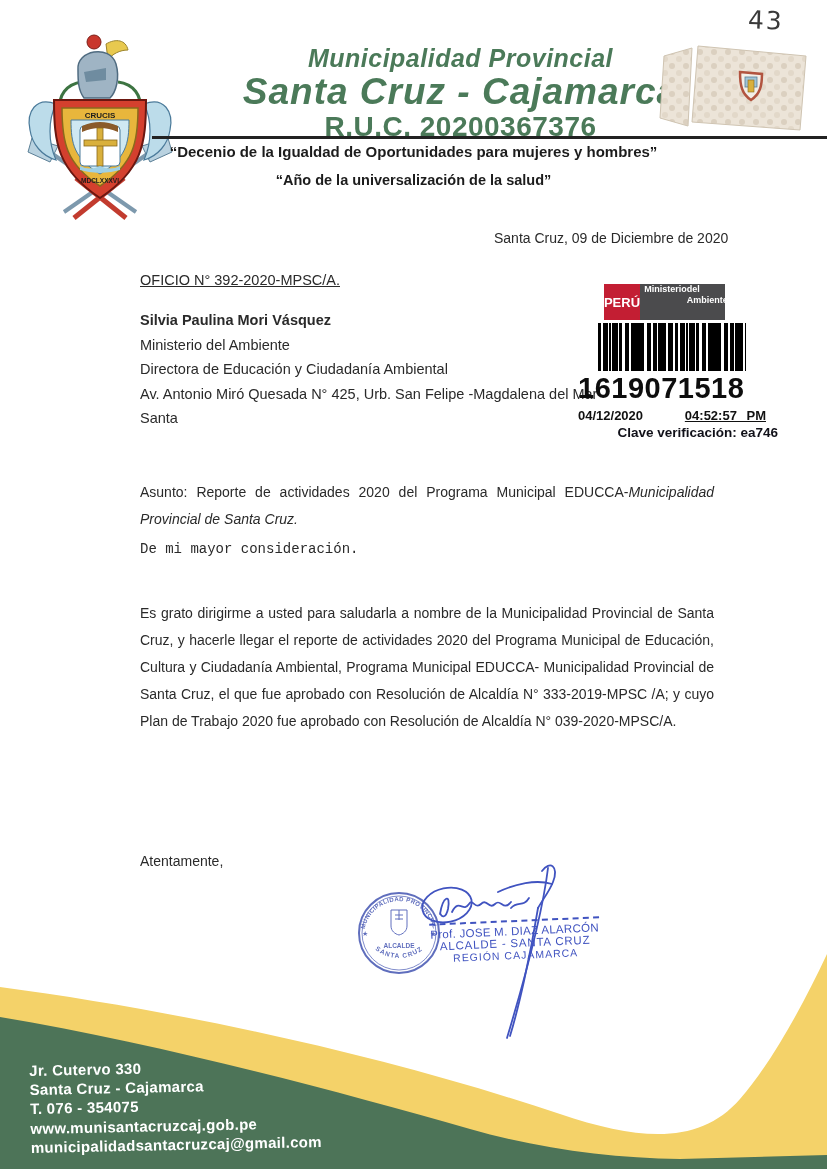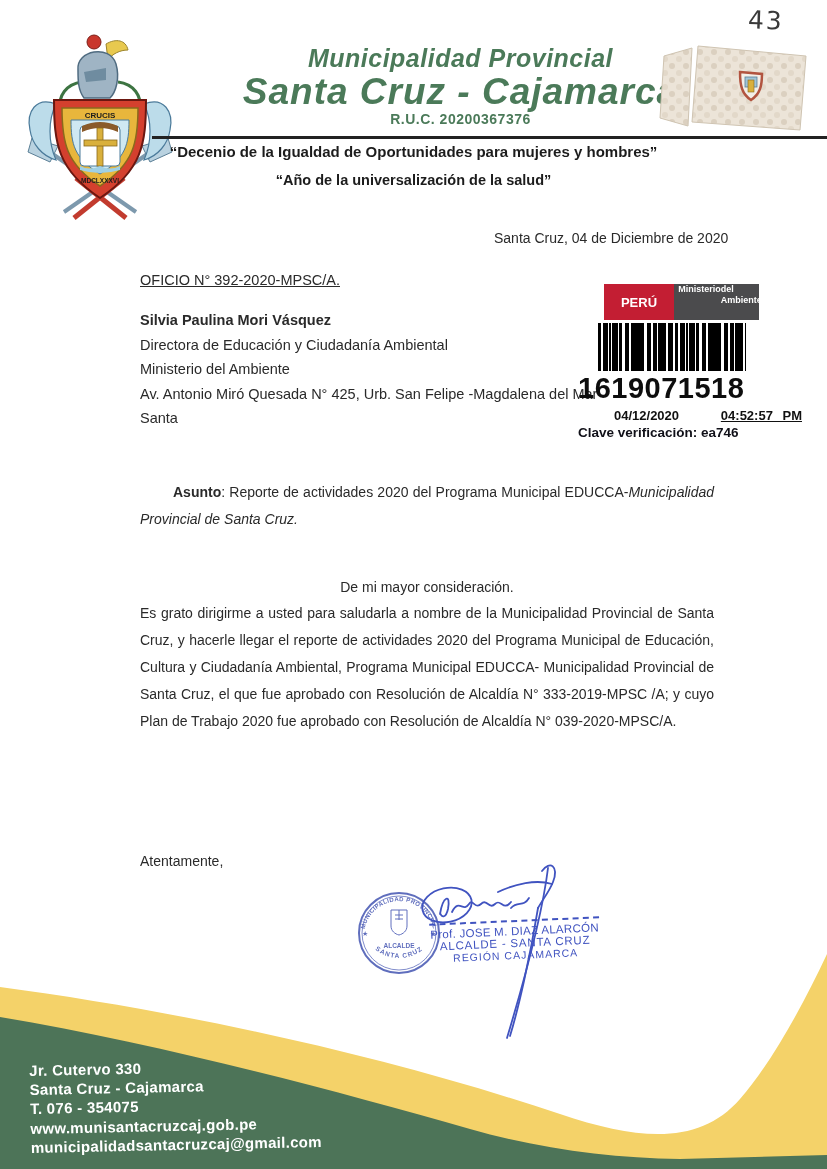--- a/index.html
+++ b/index.html
@@ -8,54 +8,54 @@
     font-family:"Liberation Sans",sans-serif;color:#2a2a2a;overflow:hidden;
   }
   
   .hand-number{position:absolute;left:748px;top:6px;font-size:25px;color:#3a3a3a;
     transform:rotate(2deg);font-family:"DejaVu Sans",sans-serif;font-weight:400;letter-spacing:2px;}
   
   .coat{position:absolute;left:14px;top:26px;}
   .hdr{position:absolute;left:188px;top:44px;width:545px;text-align:center;color:#4b7a59;}
   .hdr .org1{font-size:25px;font-weight:bold;font-style:italic;letter-spacing:.5px;}
   .hdr .org2{font-size:37px;font-weight:bold;font-style:italic;letter-spacing:1px;margin-top:-2px;}
-  .hdr .ruc{font-size:14px;font-weight:bold;letter-spacing:.5px;margin-top:-2px;}
+  .hdr .ruc{font-size:28px;font-weight:bold;letter-spacing:.5px;margin-top:-2px;}
   .flag{position:absolute;left:654px;top:34px;}
   .rule{position:absolute;left:152px;top:136px;width:675px;height:3px;background:#222;}
   .motto{position:absolute;left:0;width:827px;text-align:center;font-weight:bold;color:#1c1c1c;}
   .motto1{top:143px;font-size:15px;}
   .motto2{top:172px;font-size:14.5px;}
   
   .citydate{position:absolute;left:494px;top:230px;font-size:14px;}
   .reference{position:absolute;left:140px;top:272px;font-size:14.5px;font-weight:500;text-decoration:underline;}
   .recipient{position:absolute;left:140px;top:308px;font-size:14.5px;line-height:24.5px;}
   .recipient .bold{font-weight:bold;}
   .para{position:absolute;left:140px;width:574px;font-size:14px;line-height:27px;text-align:justify;}
   .subject{top:479px;}
-  .subject .lbl{font-weight:bold;margin-left:33px;}
+  .subject .lbl{font-weight:normal;}
   .subject .em{font-style:italic;}
-  .opening{top:574px;text-align:center;}
+  .opening{top:536px;text-align:left;font-family:Liberation Mono, monospace;}
   .p1{top:600px;}
   .p2{top:751px;}
   .closing{top:848px;text-align:left;}
   
   .minam{position:absolute;left:578px;top:284px;width:200px;}
   .minam-logo{display:flex;margin-left:26px;height:36px;}
-  .minam-logo .red{width:70px;background:#c31e33;color:#fff;font-weight:bold;font-size:13px;
+  .minam-logo .red{width:36px;background:#c31e33;color:#fff;font-weight:bold;font-size:13px;
     display:flex;align-items:center;justify-content:center;}
   .minam-logo .gray{width:78px;background:#4b4b4d;color:#fff;font-size:9px;font-weight:bold;
     display:flex;justify-content:center;padding-left:7px;line-height:11px;}
   .barcode{margin-left:20px;margin-top:3px;width:148px;height:48px;background-color:#fff;
     background-image:
       repeating-linear-gradient(90deg,#000 0 2px,rgba(0,0,0,0) 2px 5px,#000 5px 9px,rgba(0,0,0,0) 9px 11px),
       repeating-linear-gradient(90deg,#000 0 3px,rgba(0,0,0,0) 3px 7px);}
   .minam-number{font-size:29px;font-weight:bold;color:#0d0d0d;letter-spacing:.5px;margin-top:1px;}
-  .minam-datetime{display:flex;justify-content:space-between;width:188px;font-size:13px;font-weight:bold;margin-top:3px;color:#111;margin-left:36px;}
+  .minam-datetime{display:flex;justify-content:space-between;width:188px;font-size:13px;font-weight:bold;margin-top:3px;color:#111;}
   .minam-datetime .time{word-spacing:6px;text-decoration:underline;}
-  .minam-clave{font-size:13.5px;font-weight:bold;text-align:left;margin-top:2px;color:#101018;}
+  .minam-clave{font-size:13.5px;font-weight:bold;text-align:right;margin-top:2px;color:#101018;}
   
   .seal{position:absolute;left:352px;top:886px;opacity:.85;}
   .autograph{position:absolute;left:410px;top:858px;}
   .sig-text{position:absolute;left:430px;top:920px;width:170px;color:#4053c0;
     transform:rotate(-2.5deg);text-align:center;}
   .sig-text .dash{border-top:2px dashed #4053c0;margin-bottom:3px;}
   .sig-text .l1{font-size:11.5px;letter-spacing:.3px;}
   .sig-text .l2{font-size:11.5px;letter-spacing:.8px;}
   .sig-text .l3{font-size:10.5px;letter-spacing:1px;}
   
@@ -137,27 +137,27 @@
       <path d="M 0 0 L 22 2 C 22 14 20 22 11 28 C 2 22 0 14 0 0 Z" fill="#f3efe8" stroke="#b2543f" stroke-width="2.5"></path>
       <rect x="5" y="5" width="12" height="10" fill="#9fc4d8" stroke="#5b7f96" stroke-width=".8"></rect>
       <rect x="8" y="8" width="6" height="12" fill="#d9b03c" stroke="#8a6a1c" stroke-width=".6"></rect>
     </g>
   </svg>
 
   <div class="rule"></div>
   <div class="motto motto1">“Decenio de la Igualdad de Oportunidades para mujeres y hombres”</div>
   <div class="motto motto2">“Año de la universalización de la salud”</div>
 
-  <div class="citydate">Santa Cruz, 04 de Diciembre de 2020</div>
+  <div class="citydate">Santa Cruz, 09 de Diciembre de 2020</div>
   <div class="reference">OFICIO N° 392-2020-MPSC/A.</div>
 
   <div class="recipient">
     <div class="bold">Silvia Paulina Mori Vásquez</div>
+    <div>Ministerio del Ambiente</div>
     <div>Directora de Educación y Ciudadanía Ambiental</div>
-    <div>Ministerio del Ambiente</div>
     <div>Av. Antonio Miró Quesada N° 425, Urb. San Felipe -Magdalena del Mar</div>
     <div>Santa</div>
   </div>
 
   <div class="minam">
     <div class="minam-logo">
       <div class="red">PERÚ</div>
       <div class="gray">
         <span>Ministerio</span>
         <span>del Ambiente</span>

